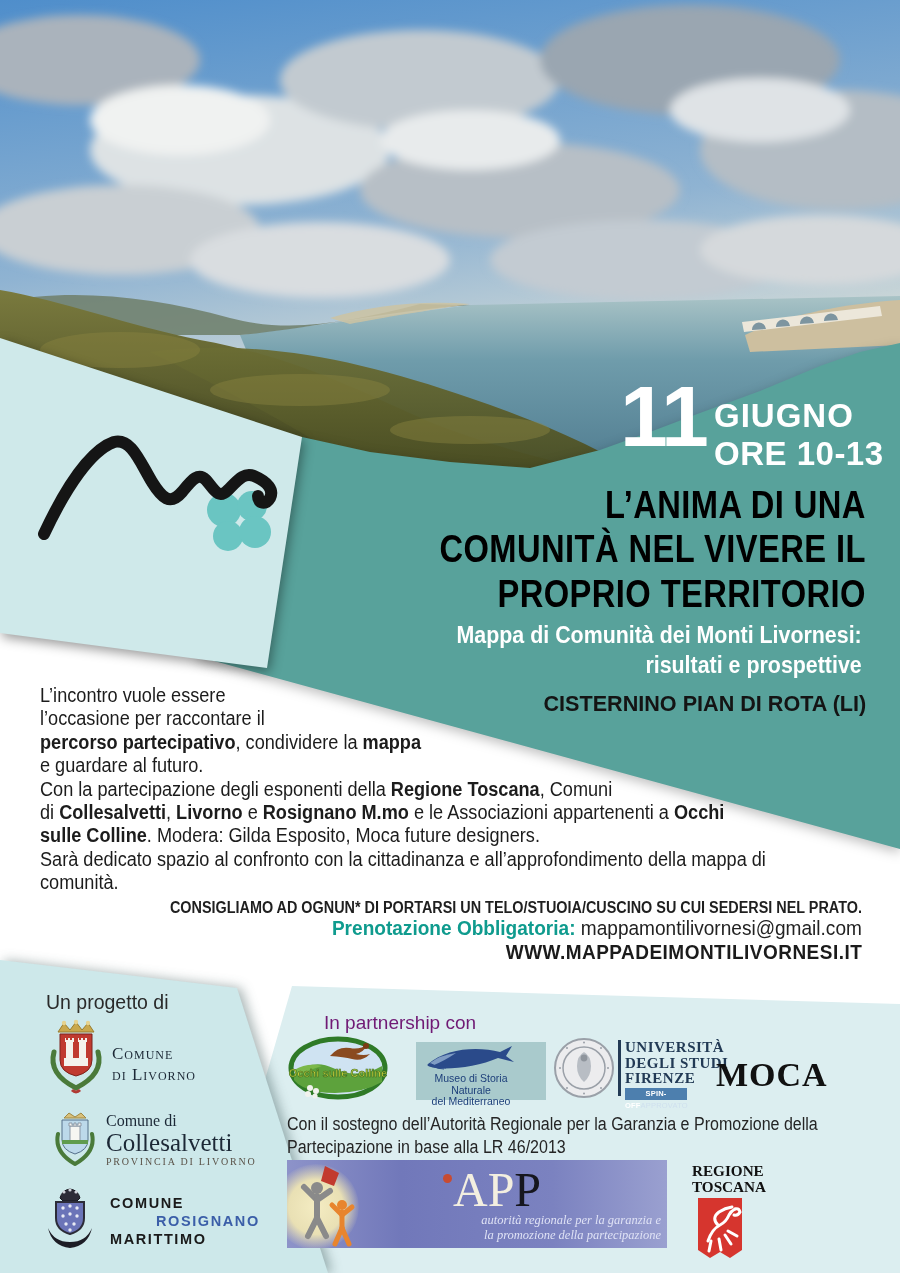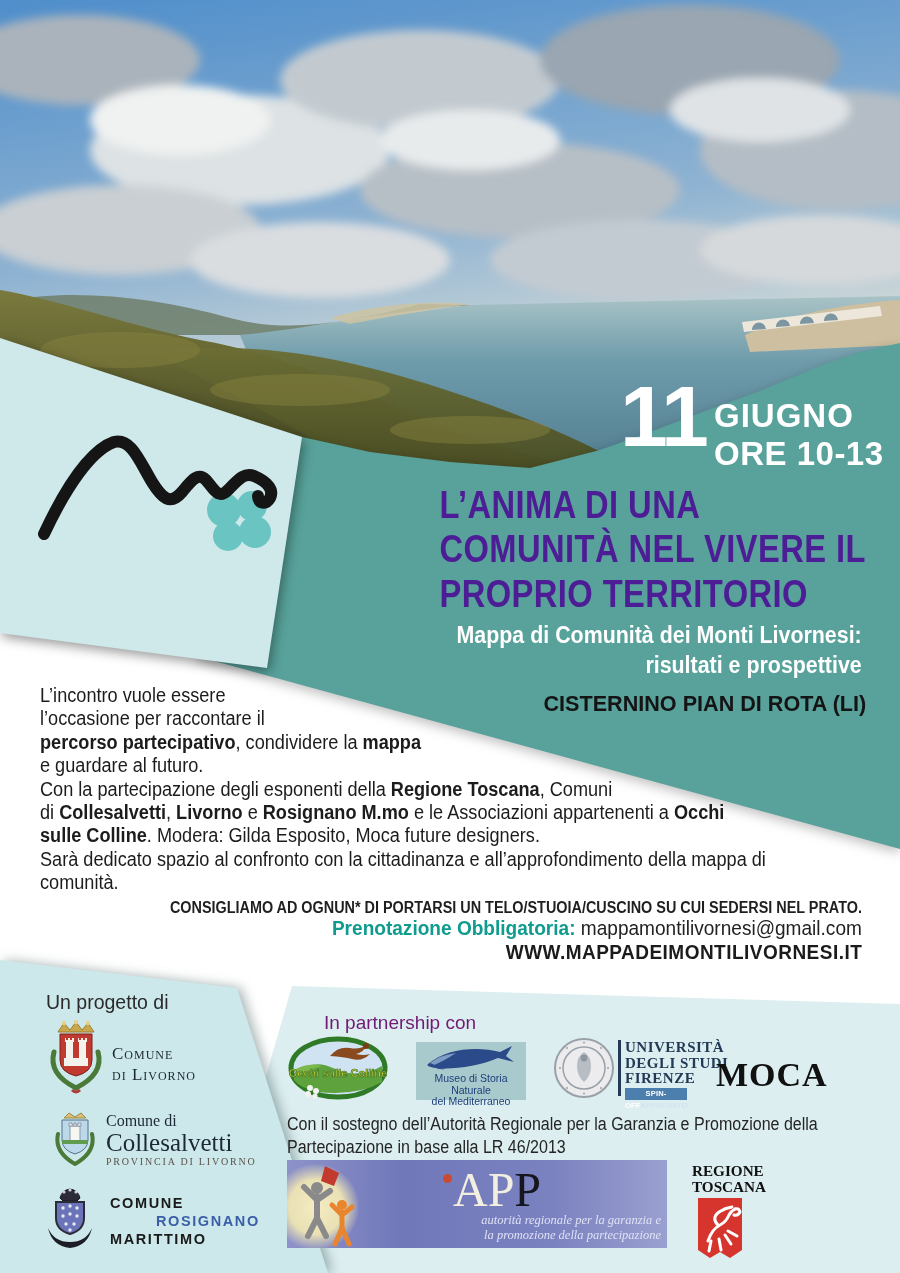--- a/index.html
+++ b/index.html
@@ -20,21 +20,21 @@
   .blue-bottom{position:absolute;inset:0;background:#dceef0;
     clip-path:polygon(292px 986px,900px 1004px,900px 1273px,245px 1273px,262px 1090px);}
   .sidebar-wrap{filter:drop-shadow(4px 0 6px rgba(30,60,60,.38));}
   .sidebar-block{position:absolute;inset:0;background:#cde8ea;
     clip-path:polygon(0px 960px,237px 988px,328px 1273px,0px 1273px);}
 
   
   .num11{left:620px;top:378px;font-size:86px;font-weight:800;color:#fff;line-height:.9;letter-spacing:-2px;}
   .date-month{left:714px;top:397px;font-size:33px;font-weight:800;color:#fff;letter-spacing:1px;}
   .date-time{left:714px;top:435px;font-size:33px;font-weight:800;color:#fff;letter-spacing:.5px;}
-  .main-title{right:34px;top:483px;color:#4c1d95;}
+  .main-title{right:34px;top:483px;text-align:right;color:#000000;}
   .main-title div{font-size:38px;font-weight:800;line-height:1.17;letter-spacing:.5px;
                   transform:scaleX(.86);transform-origin:100% 50%;white-space:nowrap;}
   .subtitle{right:38px;top:621px;text-align:right;color:#ffffff;}
   .subtitle div{font-size:23px;font-weight:700;line-height:1.3;transform:scaleX(.93);
                 transform-origin:100% 50%;white-space:nowrap;}
   .location{right:34px;top:691px;font-size:22.5px;font-weight:800;color:#141414;
             transform:scaleX(.96);transform-origin:100% 50%;white-space:nowrap;}
 
   
   .body-text{left:40px;top:684px;width:880px;font-size:19.5px;line-height:23.4px;color:#1c1c1c;
@@ -277,21 +277,21 @@
     <circle cx="78" cy="10" r="3" fill="#7a3c14"></circle>
     <text x="50" y="41" text-anchor="middle" font-size="11" font-weight="700" fill="#c8cf3a" stroke="#3c6e22" stroke-width=".6">Occhi sulle Colline</text>
     <g fill="#f2f2ee">
         <circle cx="22" cy="52" r="3"></circle>
         <circle cx="28" cy="55" r="3"></circle>
         <circle cx="20" cy="58" r="3"></circle>
         <circle cx="27" cy="60" r="2.6"></circle>
       </g>
   </svg>
 
-  <div class="abs" style="left:416px;top:1042px;width:110px;height:58px;background:#a9cacc;">
+  <div class="abs" style="left:416px;top:1042px;width:130px;height:58px;background:#a9cacc;">
     <svg width="110" height="34" viewBox="0 0 110 34">
       <path d="M12,22 C30,6 62,4 84,10 L96,4 L90,14 L98,20 L82,16 C64,24 36,28 20,26 C14,25 10,24 12,22 Z" fill="#2a4a8a"></path>
       <path d="M14,21 q10,-8 26,-10 q-12,8 -22,12 Z" fill="#7f9cc4"></path>
       <g stroke="#2a4a8a" stroke-width="1">
           <path d="M16,24 q6,3 12,3" fill="none"></path>
           <path d="M15,22 q7,4 15,4" fill="none"></path>
         </g>
     </svg>
     <div class="abs museo-label" style="left:0;top:31px">
       <div>Museo di Storia Naturale</div>

